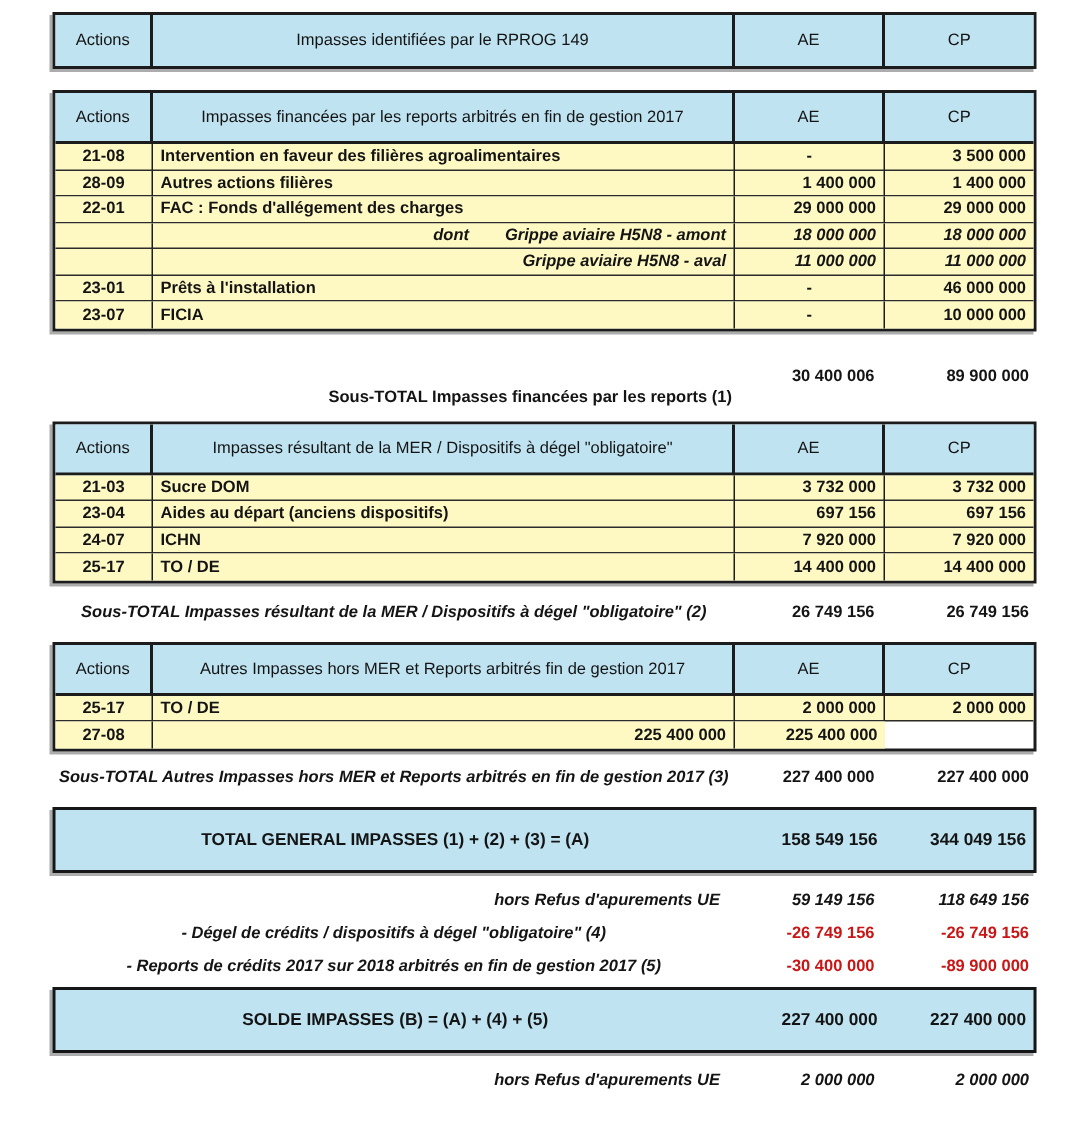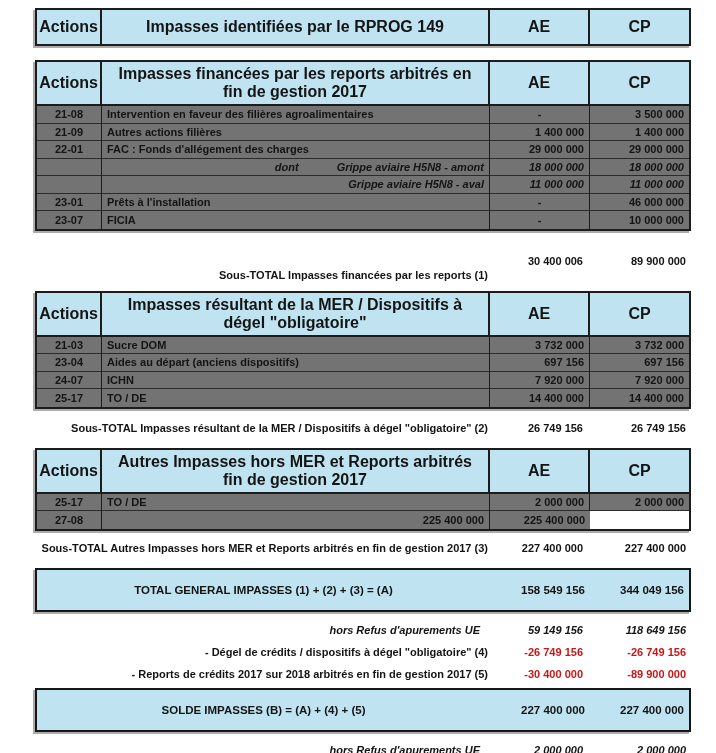--- a/index.html
+++ b/index.html
@@ -17,52 +17,52 @@
   .tbl {
     border: 2px solid #1c1c1c;
     background: #fff;
     box-shadow: -2px 2px 0 rgba(70,70,70,.45);
   }
   .grid { display: grid; grid-template-columns: 65px 388px 100px 1fr; }
 
   .hdr { background: var(--hdr-bg, #bfe3f0); }
   .hdr .cell {
     display: flex; align-items: center; justify-content: center;
-    font-weight: bold; font-size: 16px; text-align: center;
+    font-weight: normal; font-size: 11px; text-align: center;
     min-height: 34px; padding: 3px 6px;
     border-right: 2px solid #1c1c1c;
   }
   .hdr .cell.last { border-right: none; }
   .tbl.hasbody .hdr .cell { border-bottom: 2px solid #1c1c1c; }
 
   .row .cell {
     display: flex; align-items: center;
     font-weight: bold; font-size: 11px;
     min-height: 17.5px; padding: 1px 5px;
     border-right: 1.5px solid #1c1c1c;
     border-bottom: 1px solid #2b2b2b;
-    background: #737373;
+    background: #fef9c3;
   }
   .row:last-child .cell { border-bottom: none; }
   .row .cell.last { border-right: none; }
   .cell.action { justify-content: center; }
   .cell.desc { justify-content: flex-start; }
-  .cell.desc.dontrow { justify-content: flex-end; gap: 38px; }
+  .cell.desc.dontrow { justify-content: flex-end; gap: 24px; }
   .cell.num { justify-content: flex-end; text-align: right; }
   .cell.dash { justify-content: center; }
   .it { font-style: italic; }
 
   
   .line {
     display: grid; grid-template-columns: 453px 100px 103px;
     font-weight: bold; font-size: 11px; align-items: center;
   }
   .line .llabel { white-space: nowrap; }
   .line .llabel.center { text-align: right; margin-top: 28px; }
-  .line .llabel.left { text-align: right; padding-left: 2px; }
+  .line .llabel.left { text-align: center; padding-left: 2px; font-style: italic; }
   .line .llabel.rightal { text-align: right; padding-right: 8px; }
   .line .lnum { text-align: right; padding-right: 5px; }
   .line .neg { color: var(--neg, #c81616); }
   .st1 { margin-top: 10px; }
   .st2 { margin-top: 13px; }
   .st3 { margin-top: 11px; }
 
   
   .totalbox {
     display: grid; grid-template-columns: 453px 100px 1fr;
@@ -103,21 +103,21 @@
       <div class="cell">AE</div>
       <div class="cell last">CP</div>
     </div>
     <div class="grid row">
       <div class="cell action">21-08</div>
       <div class="cell desc">Intervention en faveur des filières agroalimentaires</div>
       <div class="cell num dash">-</div>
       <div class="cell num last">3 500 000</div>
     </div>
     <div class="grid row">
-      <div class="cell action">21-09</div>
+      <div class="cell action">28-09</div>
       <div class="cell desc">Autres actions filières</div>
       <div class="cell num">1 400 000</div>
       <div class="cell num last">1 400 000</div>
     </div>
     <div class="grid row">
       <div class="cell action">22-01</div>
       <div class="cell desc">FAC : Fonds d'allégement des charges</div>
       <div class="cell num">29 000 000</div>
       <div class="cell num last">29 000 000</div>
     </div>

